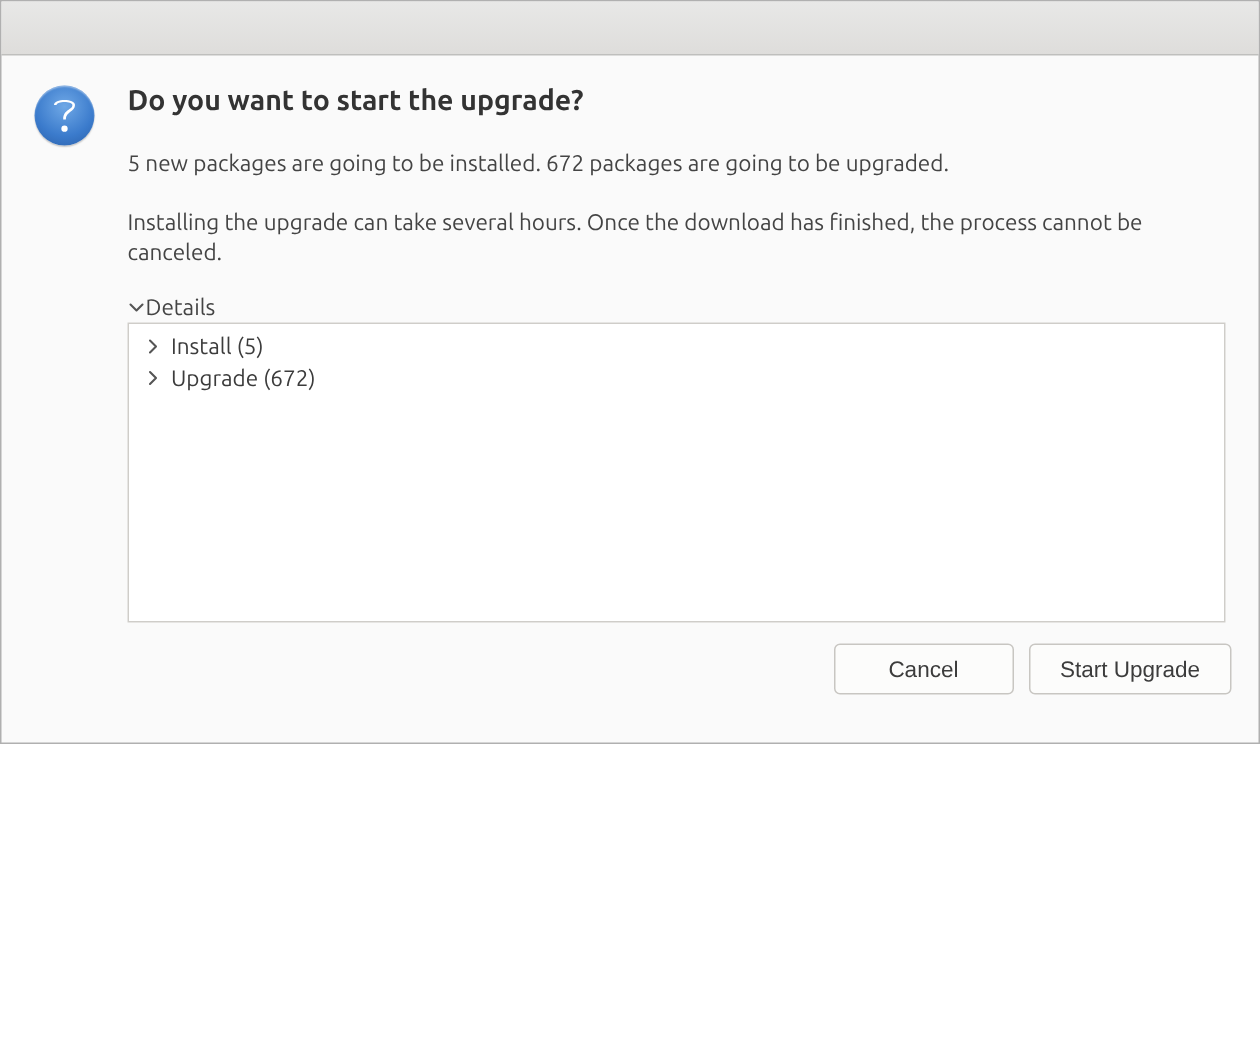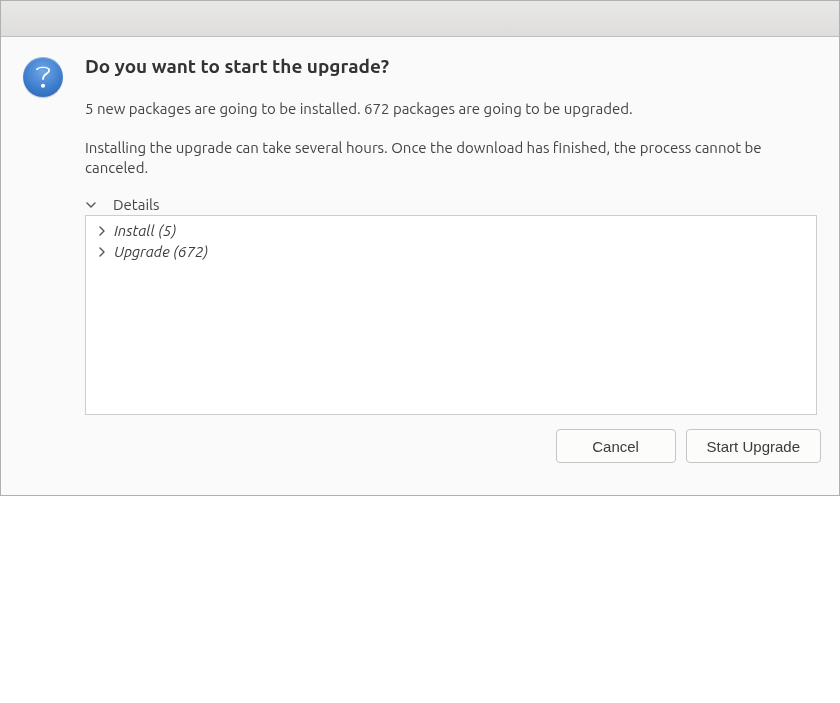--- a/index.html
+++ b/index.html
@@ -71,41 +71,40 @@
       color: #444;
     }
     .para.bold {
       font-weight: bold;
       color: #333;
       margin-bottom: 6px;
     }
     .details-toggle {
       display: flex;
       align-items: center;
-      gap: 16px;
+      gap: 0;
       cursor: pointer;
       margin-bottom: 2px;
       color: #444;
       user-select: none;
     }
     .details-box {
       border: 1px solid #cfcdc9;
       background: #ffffff;
       height: 200px;
       overflow: auto;
       padding: 4px 6px;
     }
     .tree-row {
       display: flex;
       align-items: center;
       gap: 6px;
       padding: 2px 4px;
       cursor: pointer;
       color: #3c3c3c;
-      font-style: italic;
     }
     .chevron {
       display: inline-flex;
       width: 12px;
       height: 12px;
       align-items: center;
       justify-content: center;
     }
     .chevron svg {
       width: 10px;

